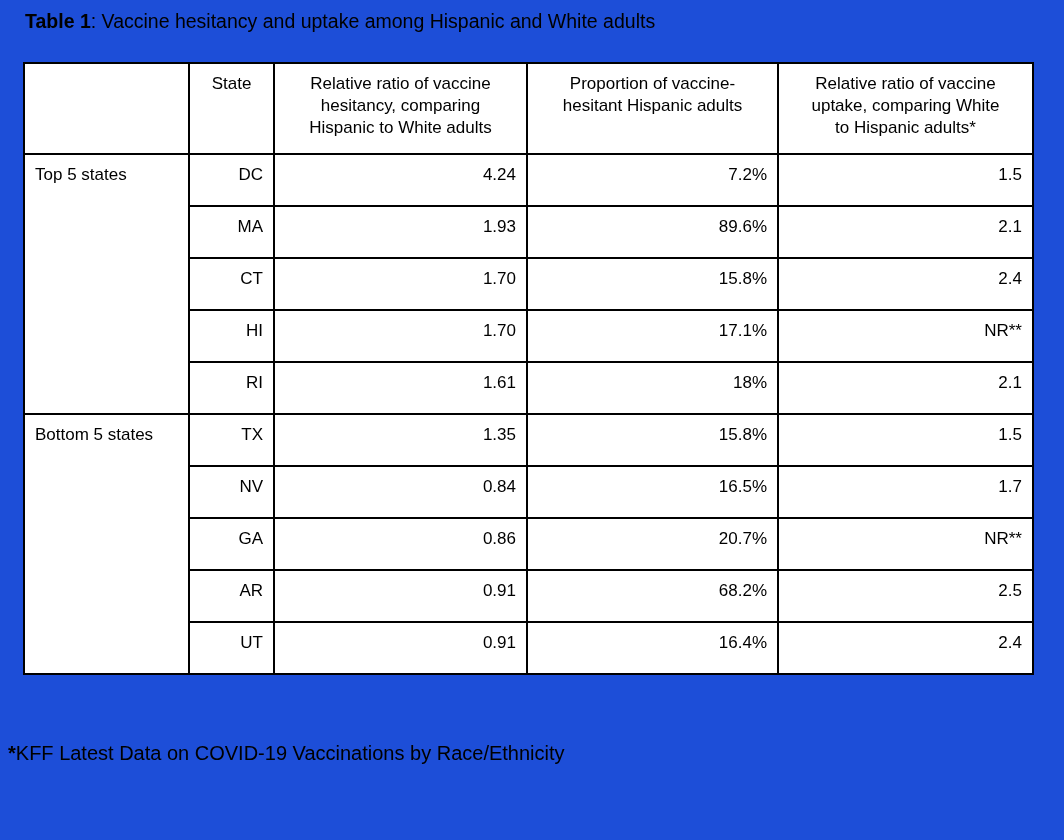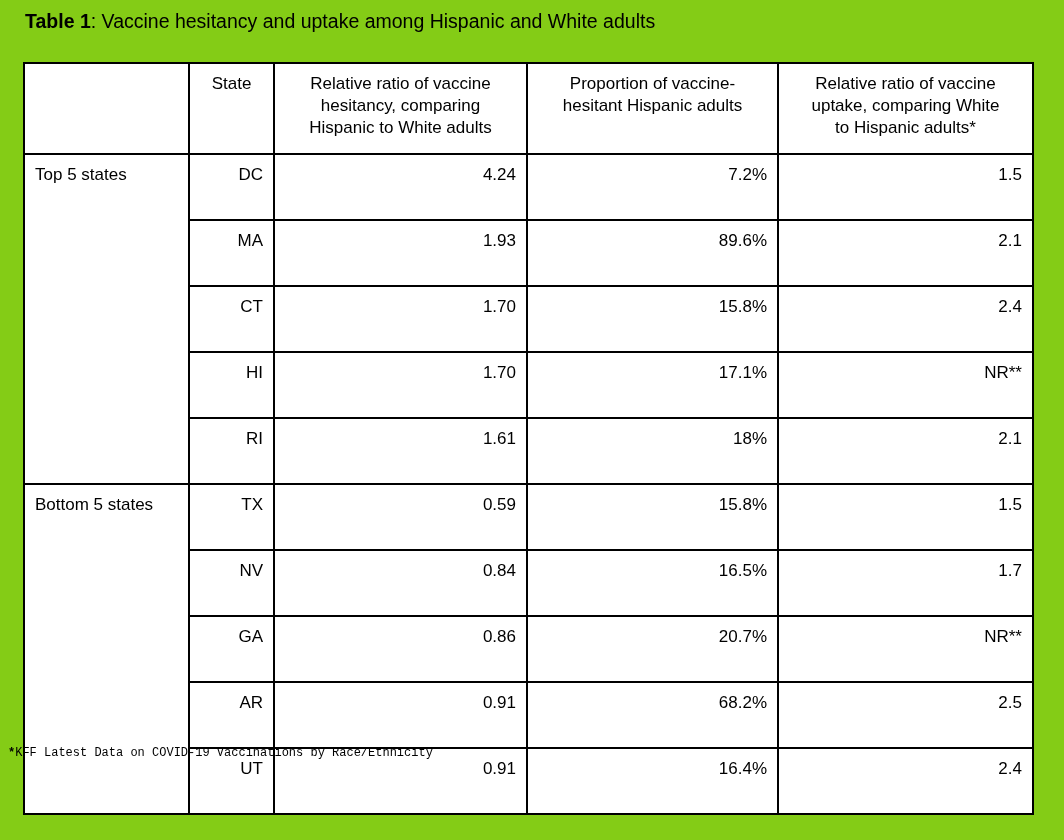--- a/index.html
+++ b/index.html
@@ -6,21 +6,21 @@
   html, body {
     margin: 0; padding: 0;
     background: #ffffff;
     font-family: "Liberation Sans", sans-serif;
     color: #000000;
   }
   .page {
     position: relative;
     width: 1064px;
     height: 840px;
-    background: #84cc16;
+    background: #1d4ed8;
     overflow: hidden;
   }
   .doc-title {
     position: absolute;
     left: 25px;
     top: 9px;
     font-size: 19.5px;
     line-height: 24px;
     white-space: nowrap;
   }
@@ -38,34 +38,33 @@
     border: 2px solid #000000;
     vertical-align: top;
     font-size: 17px;
     line-height: 22px;
     font-weight: normal;
     padding: 9px 10px;
     background: #ffffff;
     overflow: hidden;
   }
   .data-table tr.header-row { height: 91px; }
-  .data-table tr.data-row { height: 66px; }
+  .data-table tr.data-row { height: 52px; }
   .data-table th { text-align: center; }
   .wrap-exact { white-space: pre-line; }
   td.group-cell { text-align: left; }
   td.center-cell { text-align: right; }
 
   .footnote {
     position: absolute;
     left: 8px;
     top: 736px;
     width: 1050px;
-    font-size: 12px;
+    font-size: 20px;
     line-height: 34px;
-    font-family: Liberation Mono, monospace;
   }
   .footnote b { font-weight: bold; }
 </style>
 </head>
 <body>
 
 <div class="page">
 
   <div class="doc-title"><b>Table 1</b><span>: Vaccine hesitancy and uptake among Hispanic and White adults</span></div>
 
@@ -119,21 +118,21 @@
       <tr class="data-row">
         <td class="center-cell">RI</td>
         <td class="center-cell">1.61</td>
         <td class="center-cell">18%</td>
         <td class="center-cell">2.1</td>
       </tr>
 
       <tr class="data-row">
         <td class="group-cell" rowspan="5">Bottom 5 states</td>
         <td class="center-cell">TX</td>
-        <td class="center-cell">0.59</td>
+        <td class="center-cell">1.35</td>
         <td class="center-cell">15.8%</td>
         <td class="center-cell">1.5</td>
       </tr>
       <tr class="data-row">
         <td class="center-cell">NV</td>
         <td class="center-cell">0.84</td>
         <td class="center-cell">16.5%</td>
         <td class="center-cell">1.7</td>
       </tr>
       <tr class="data-row">

